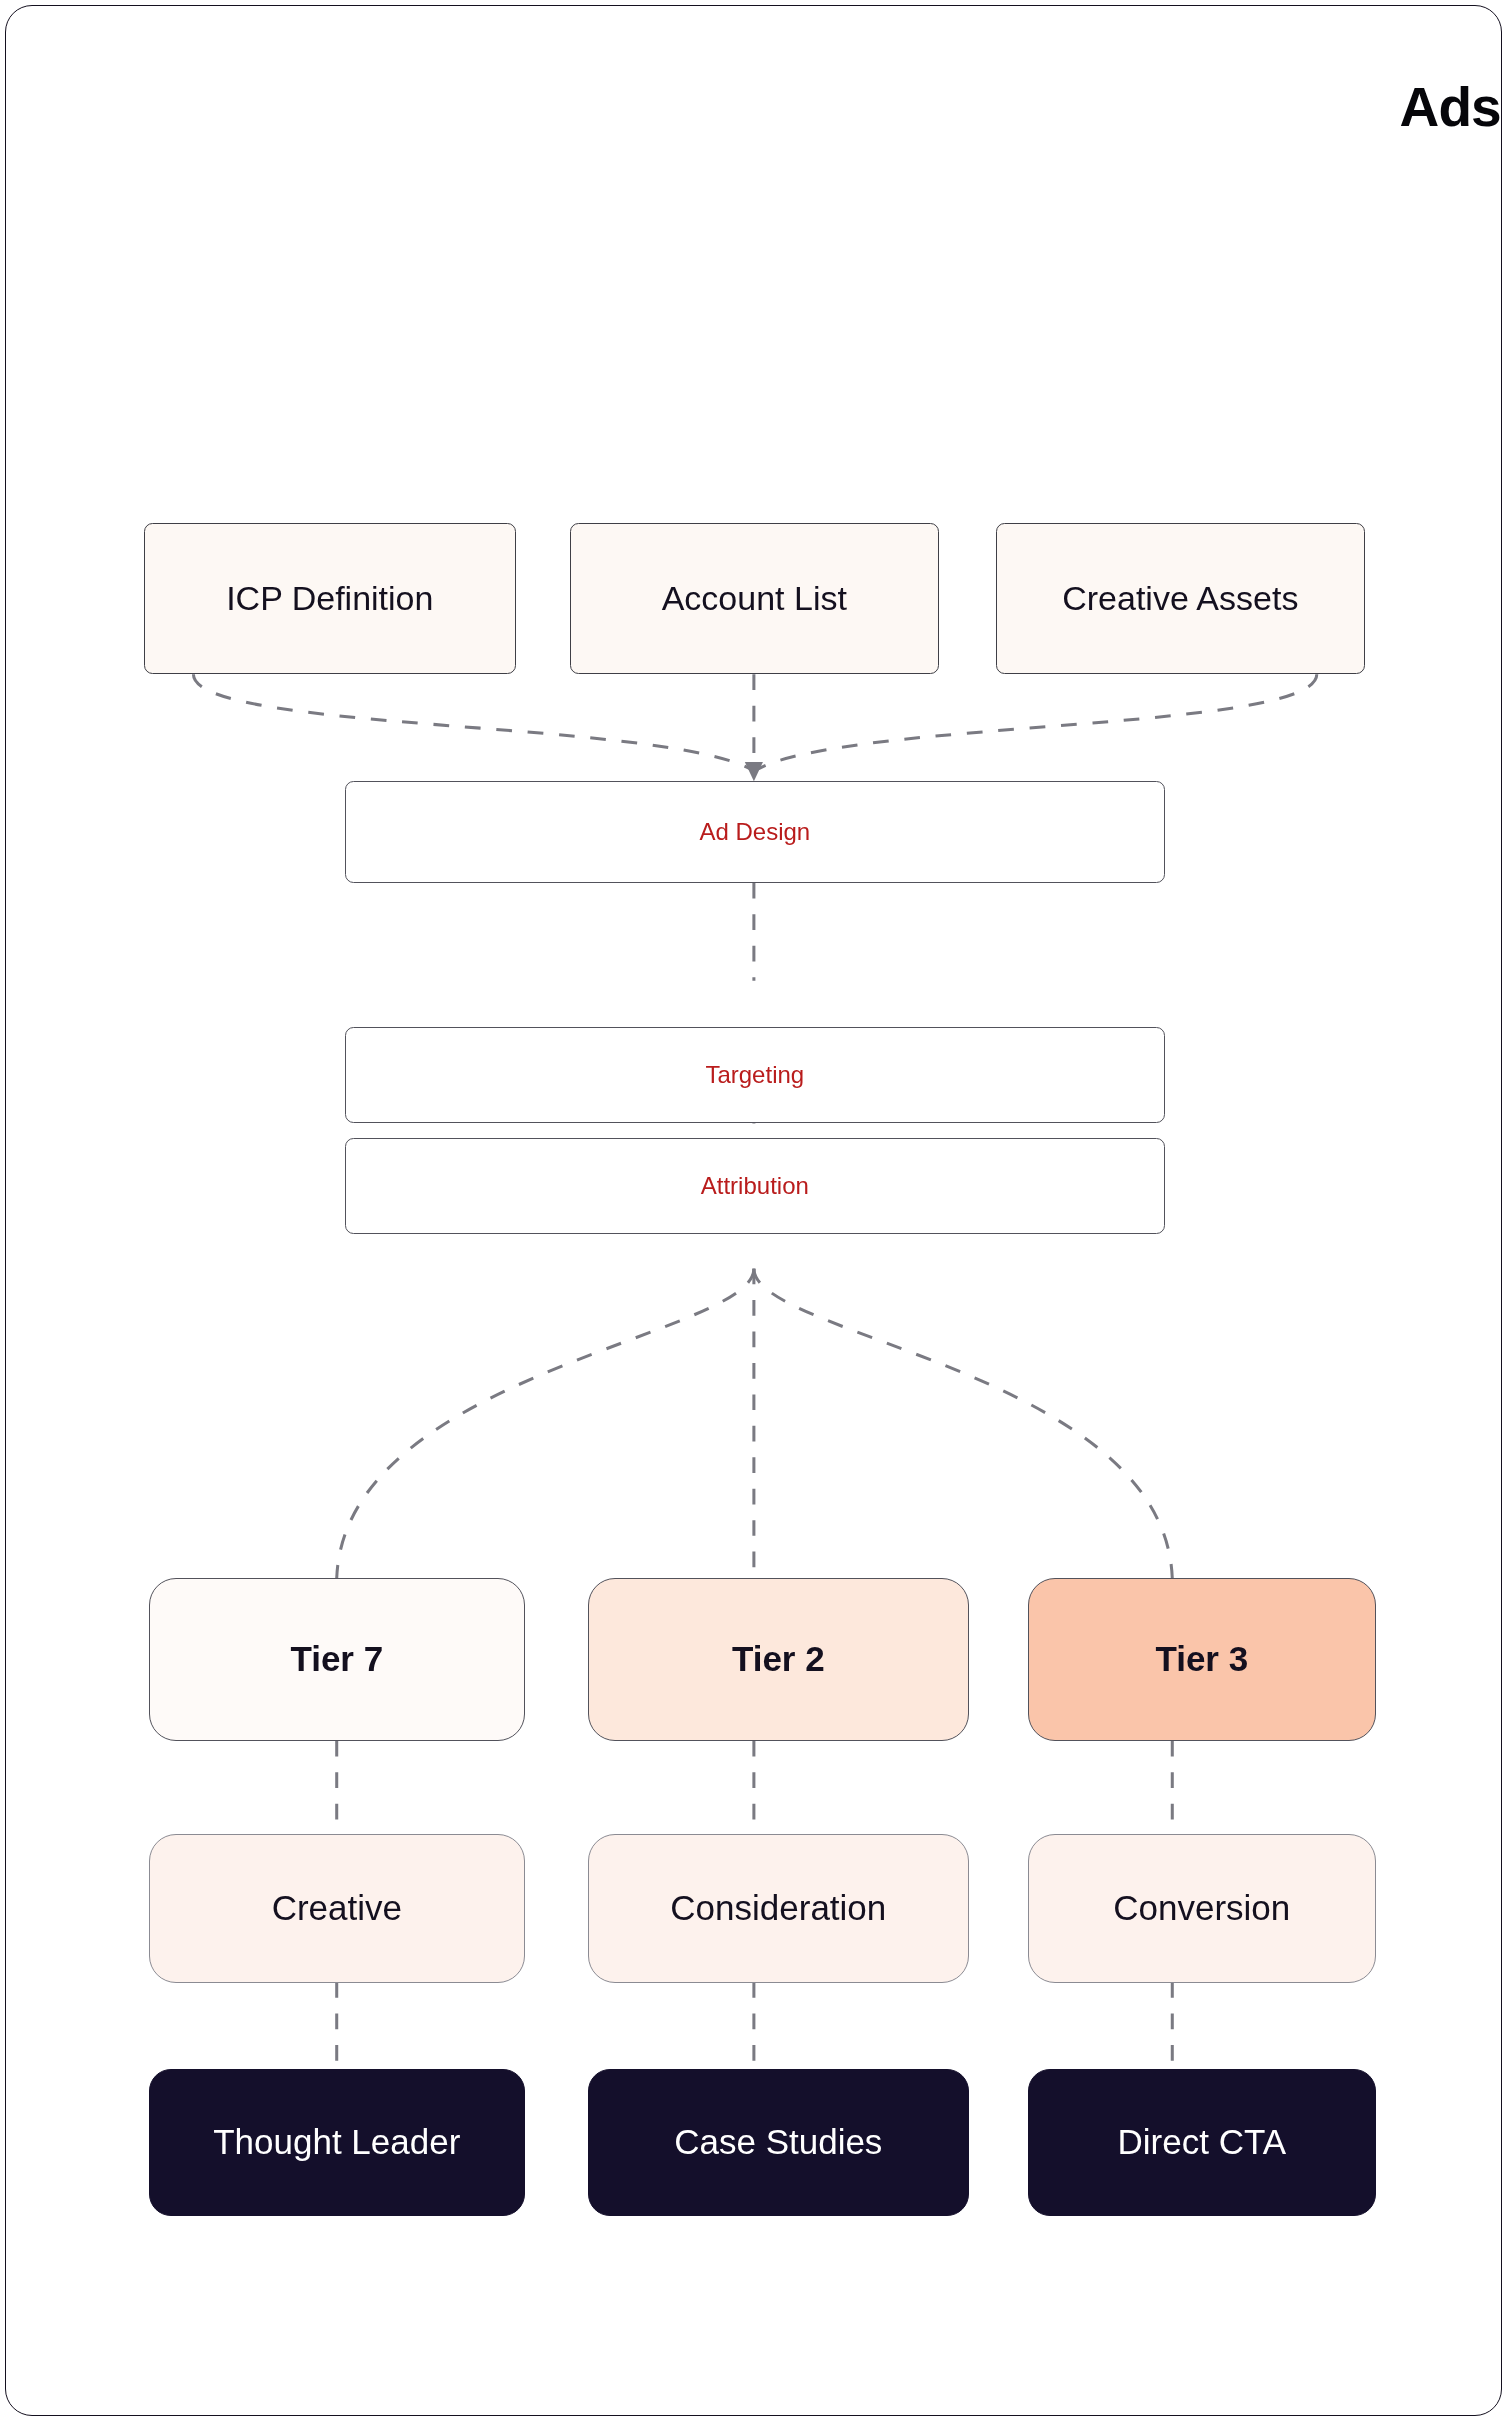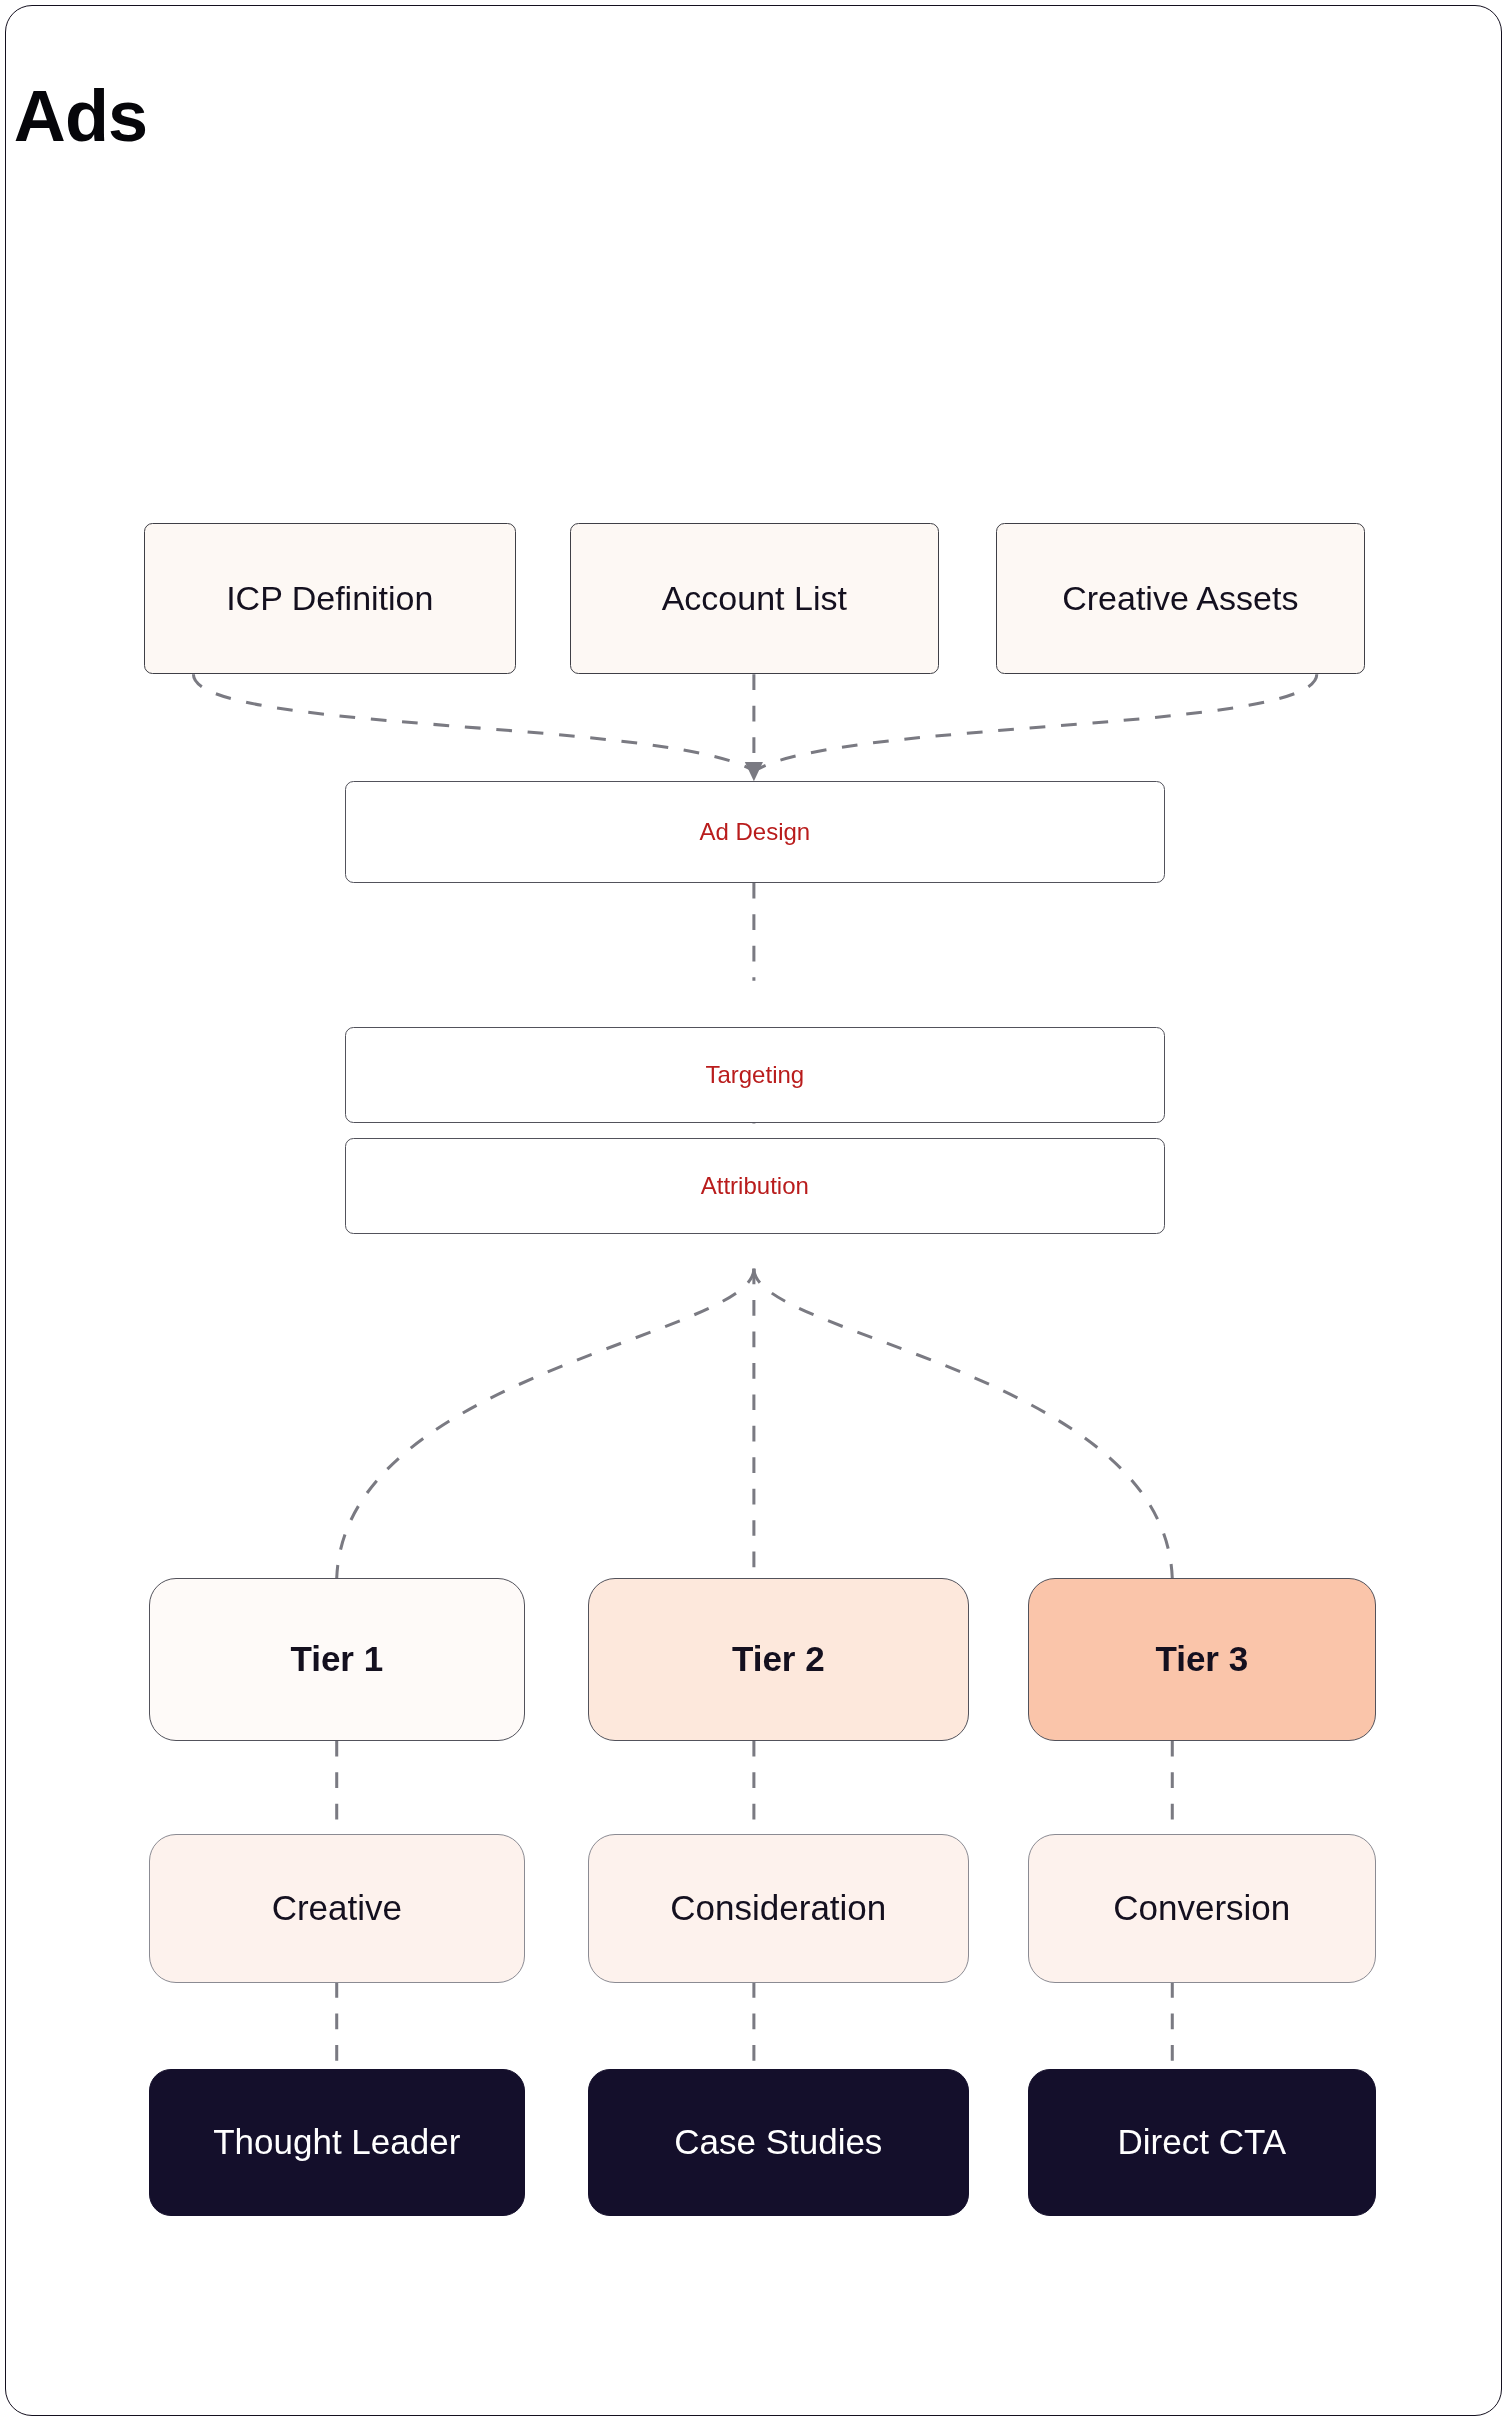--- a/index.html
+++ b/index.html
@@ -11,23 +11,23 @@
   .card{
     position:absolute;left:4.8px;top:4.8px;
     width:1497px;height:2411px;
     box-sizing:border-box;
     background:#ffffff;
     border:1.8px solid #14101f;
     border-radius:27px;
     overflow:hidden;
   }
   .title{
-    position:absolute;left:8px;top:73px;width:100%;
-    text-align:left;
-    font-size:72px;line-height:1.05;
+    position:absolute;left:0;top:73px;width:100%;
+    text-align:right;
+    font-size:55px;line-height:1.05;
     font-weight:800;letter-spacing:-0.9px;
     color:#06060a;
   }
   .subtitle{
     position:absolute;left:50%;top:227px;
     transform:translateX(-50%);
     width:1282px;text-align:center;
     font-size:44px;line-height:1.32;
     font-weight:400;letter-spacing:-0.3px;
     color:#14101f;
@@ -106,21 +106,21 @@
       <span>Ad Design</span>
     </div>
     <div class="node n-stage" style="left:339px;top:975px;width:820px;height:96px;margin-top:46px;">
       <span>Targeting</span>
     </div>
     <div class="node n-stage" style="left:339px;top:1132px;width:820px;height:96px;">
       <span>Attribution</span>
     </div>
 
     <div class="node n-tier" style="left:143px;top:1572px;width:376px;height:163px;background:#fefaf8;">
-      <span>Tier 1</span>
+      <span>Tier 7</span>
     </div>
     <div class="node n-tier" style="left:582px;top:1572px;width:381px;height:163px;background:#fde8dc;">
       <span>Tier 2</span>
     </div>
     <div class="node n-tier" style="left:1022px;top:1572px;width:348px;height:163px;background:#fac5aa;">
       <span>Tier 3</span>
     </div>
 
     <div class="node n-phase" style="left:143px;top:1828px;width:376px;height:149px;">
       <span>Creative</span>

